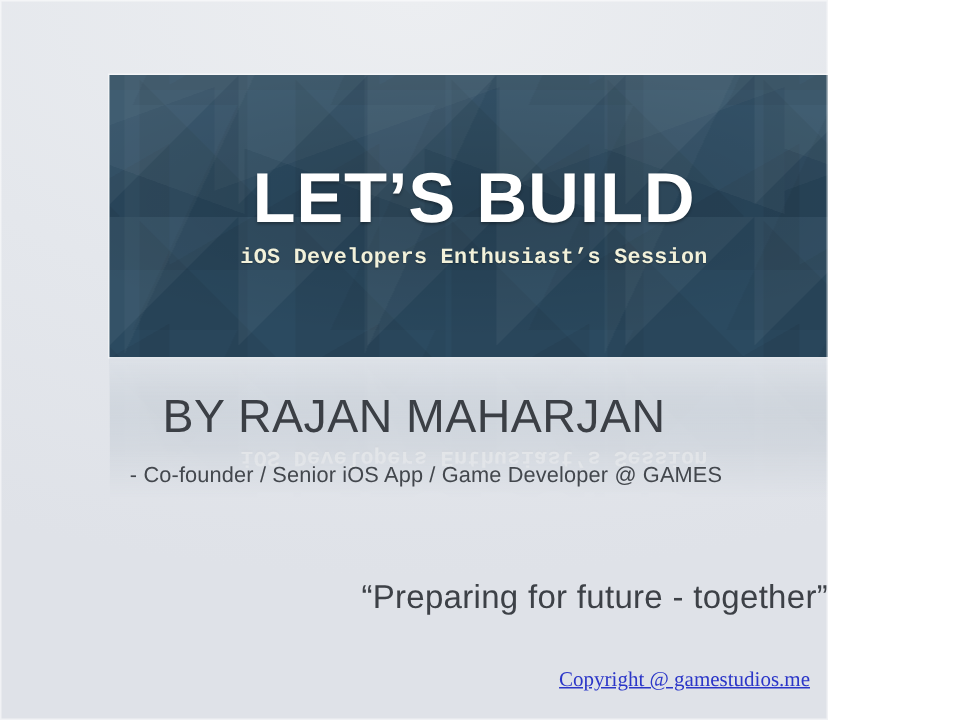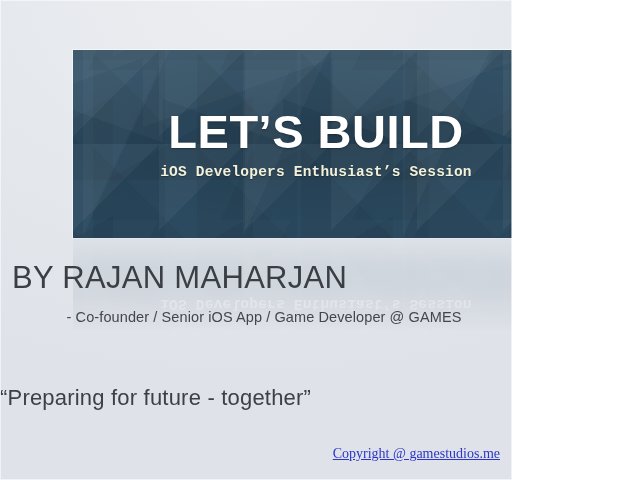--- a/index.html
+++ b/index.html
@@ -10,21 +10,21 @@
     width: 640px;
     height: 480px;
     overflow: hidden;
     font-family: "Liberation Sans", sans-serif;
     background: #ffffff;
   }
 
   
   .slide {
     position: relative;
-    width: 512px;
+    width: 552px;
     height: 480px;
     box-sizing: border-box;
     background:
       radial-gradient(ellipse 120% 80% at 50% 0%, #eceef1 0%, #e4e7ec 55%, #dfe2e8 100%);
     overflow: hidden;
   }
   
   .slide::after {
     content: "";
     position: absolute;
@@ -135,23 +135,24 @@
   
   .reflection-wash {
     position: absolute;
     inset: 0;
     background: linear-gradient(to top, rgba(232,235,240,0.92) 0%, rgba(232,235,240,0.45) 45%, rgba(232,235,240,0.05) 100%);
   }
 
   
   .presenter-name {
     position: absolute;
-    left: 12px;
+    left: 0;
     right: 0;
     top: 262px;
+    text-align: center;
     font-size: 31px;
     font-weight: normal;
     color: #3b3f45;
     letter-spacing: 0.3px;
     line-height: 1.05;
     white-space: nowrap;
   }
   .presenter-role {
     position: absolute;
     left: 0;
@@ -164,21 +165,21 @@
     white-space: nowrap;
     padding-left: 16px;
   }
 
   
   .tagline {
     position: absolute;
     left: 0;
     right: 0;
     top: 385px;
-    text-align: left;
+    text-align: right;
     font-size: 22px;
     color: #3d4147;
     letter-spacing: 0.2px;
     white-space: nowrap;
   }
 
   
   .footer-link {
     position: absolute;
     right: 12px;

